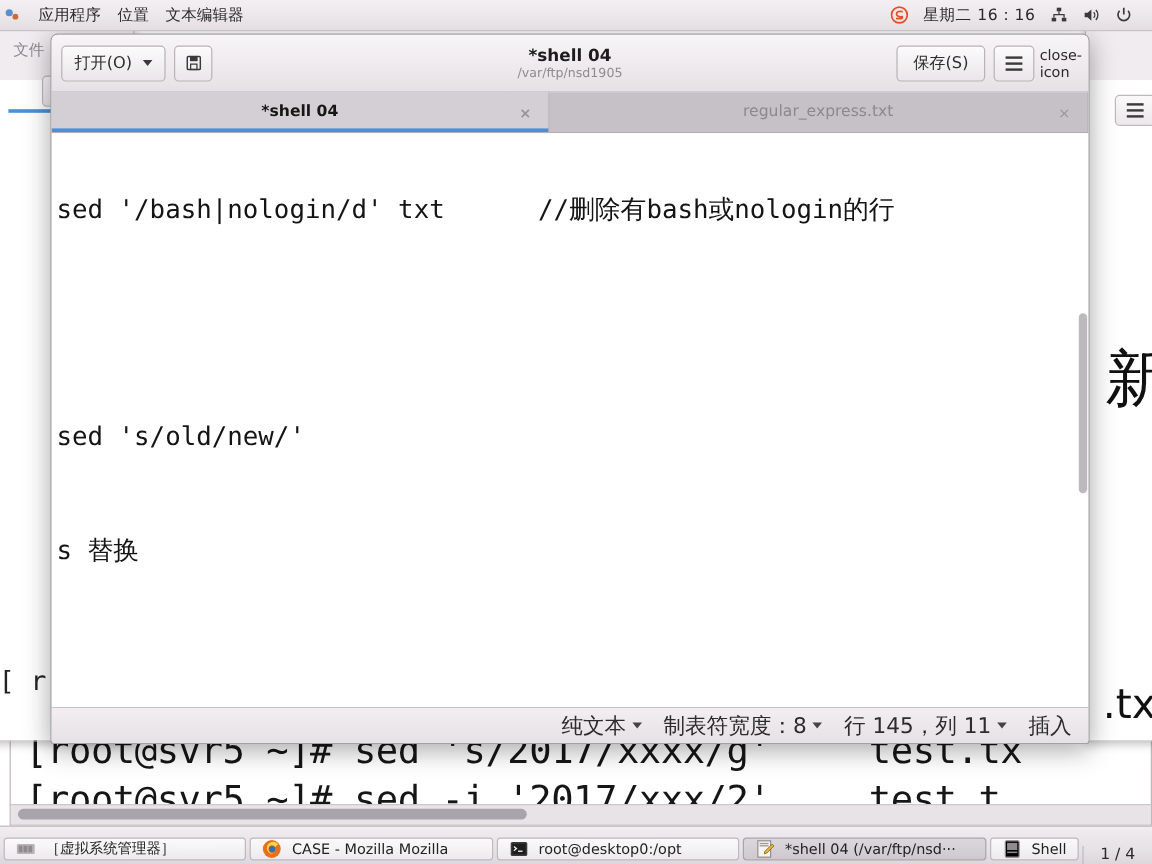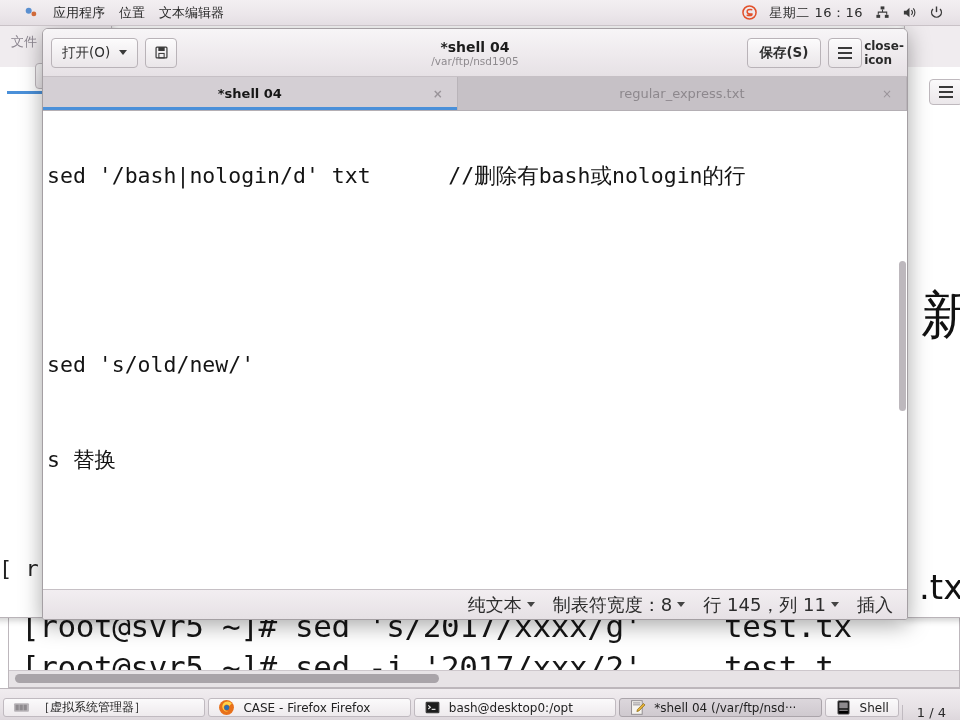--- a/index.html
+++ b/index.html
@@ -11,21 +11,21 @@
   #screen { position: relative; width: 960px; height: 720px; overflow: hidden; background:#fff; }
 
   
   #top-panel {
     position: absolute; top: 0; left: 0; width: 960px; height: 26px;
     background: linear-gradient(to bottom, #f3eff2 0%, #ece7eb 55%, #e4dee3 100%);
     border-bottom: 1px solid #c9c2c7;
     display: flex; align-items: center; z-index: 60;
     font-size: 13px; color: #2b2b2b;
   }
-  .panel-left { display: flex; align-items: center; gap: 14px; padding-left: 24px; }
+  .panel-left { display: flex; align-items: center; gap: 14px; padding-left: 3px; }
   .panel-menu { cursor: default; white-space: nowrap; }
   .panel-spacer { flex: 1 1 auto; }
   .panel-right { display: flex; align-items: center; gap: 12px; padding-right: 16px; }
   .panel-clock { font-size: 13px; letter-spacing: .5px; white-space: nowrap; }
   .app-ico { width: 15px; height: 15px; display:inline-block; }
 
   
   .bg-window {
     position: absolute; background: #fff; border: 1px solid #b9b3b8;
     box-shadow: 0 2px 7px rgba(0,0,0,0.22);
@@ -131,21 +131,21 @@
     border-top: 5px solid #3a3a3a; display:inline-block;
   }
   #btn-save-as { width: 32px; margin-left: 7px; padding: 0; }
   #hdr-title-wrap {
     position: absolute; left: 0; right: 0; top: 0; height: 48px;
     display: flex; flex-direction: column; align-items: center; justify-content: center;
     pointer-events: none;
   }
   #hdr-title { font-size: 14px; font-weight: bold; color: #1c1c1c; line-height: 16px; }
   #hdr-sub { font-size: 10.5px; color: #8e8a8e; line-height: 13px; }
-  .hdr-right { margin-left: auto; display: flex; gap: 7px; font-weight: bold; }
+  .hdr-right { margin-left: auto; display: flex; gap: 7px; }
   #btn-save { min-width: 74px; }
   #btn-menu { width: 34px; padding: 0; }
   #btn-close {
     width: 30px; height: 30px; border: none; background: transparent;
     display: flex; align-items: center; justify-content: center;
     font-size: 12px; color: #2a2a2a; cursor: pointer; margin-right: 2px;
   }
   .ham { display:flex; flex-direction:column; gap:3px; }
   .ham i { display:block; width: 14px; height: 2px; background:#3a3a3a; }
 
@@ -399,31 +399,31 @@
       </svg>
       <span class="tl">［虚拟系统管理器］</span>
     </div>
 
     <div class="task t-wide">
       <svg class="ticon" viewBox="0 0 16 16" aria-hidden="true">
         <circle cx="8" cy="8" r="7" fill="#e8701a"></circle>
         <path d="M13 4.5c-1.2-2-4-2.8-6.2-1.6C4.4 4.2 3.4 7 4.6 9.3c1 2 3.3 2.9 5.2 2.2-2.4.2-4.2-1.3-4.4-3.2-.2-1.8 1.2-3.3 2.9-3.2 1.3.1 2.1.9 2.5 1.6.3-.8 1.3-1.6 2.2-2.2z" fill="#ffd24a"></path>
         <circle cx="8.2" cy="8" r="2.4" fill="#2f6fb0"></circle>
       </svg>
-      <span class="tl">CASE - Firefox Firefox</span>
+      <span class="tl">CASE - Mozilla Mozilla</span>
     </div>
 
     <div class="task t-wide">
       <svg class="ticon" viewBox="0 0 16 16" aria-hidden="true">
         <rect x="1.5" y="2.5" width="13" height="11" rx="1.2" fill="#3b3b3b"></rect>
         <rect x="2.8" y="3.8" width="10.4" height="8.4" fill="#1d1d1d"></rect>
         <path d="M4 6l2 1.7L4 9.4" fill="none" stroke="#e6e6e6" stroke-width="1.1"></path>
         <rect x="7.2" y="9.2" width="3.6" height="1.1" fill="#e6e6e6"></rect>
       </svg>
-      <span class="tl">bash@desktop0:/opt</span>
+      <span class="tl">root@desktop0:/opt</span>
     </div>
 
     <div class="task t-wide t-active">
       <svg class="ticon" viewBox="0 0 16 16" aria-hidden="true">
         <rect x="2.4" y="1.6" width="10" height="12.8" fill="#f6f4f0" stroke="#8e8a8e" stroke-width="0.9"></rect>
         <rect x="3.8" y="3.2" width="7" height="1" fill="#9a959a"></rect>
         <rect x="3.8" y="5" width="7" height="1" fill="#9a959a"></rect>
         <path d="M13.6 4.2l1.4 1.4-5.6 5.6-2 .6.6-2z" fill="#e8b33a" stroke="#8a6a12" stroke-width="0.7"></path>
       </svg>
       <span class="tl">*shell 04 (/var/ftp/nsd···</span>

